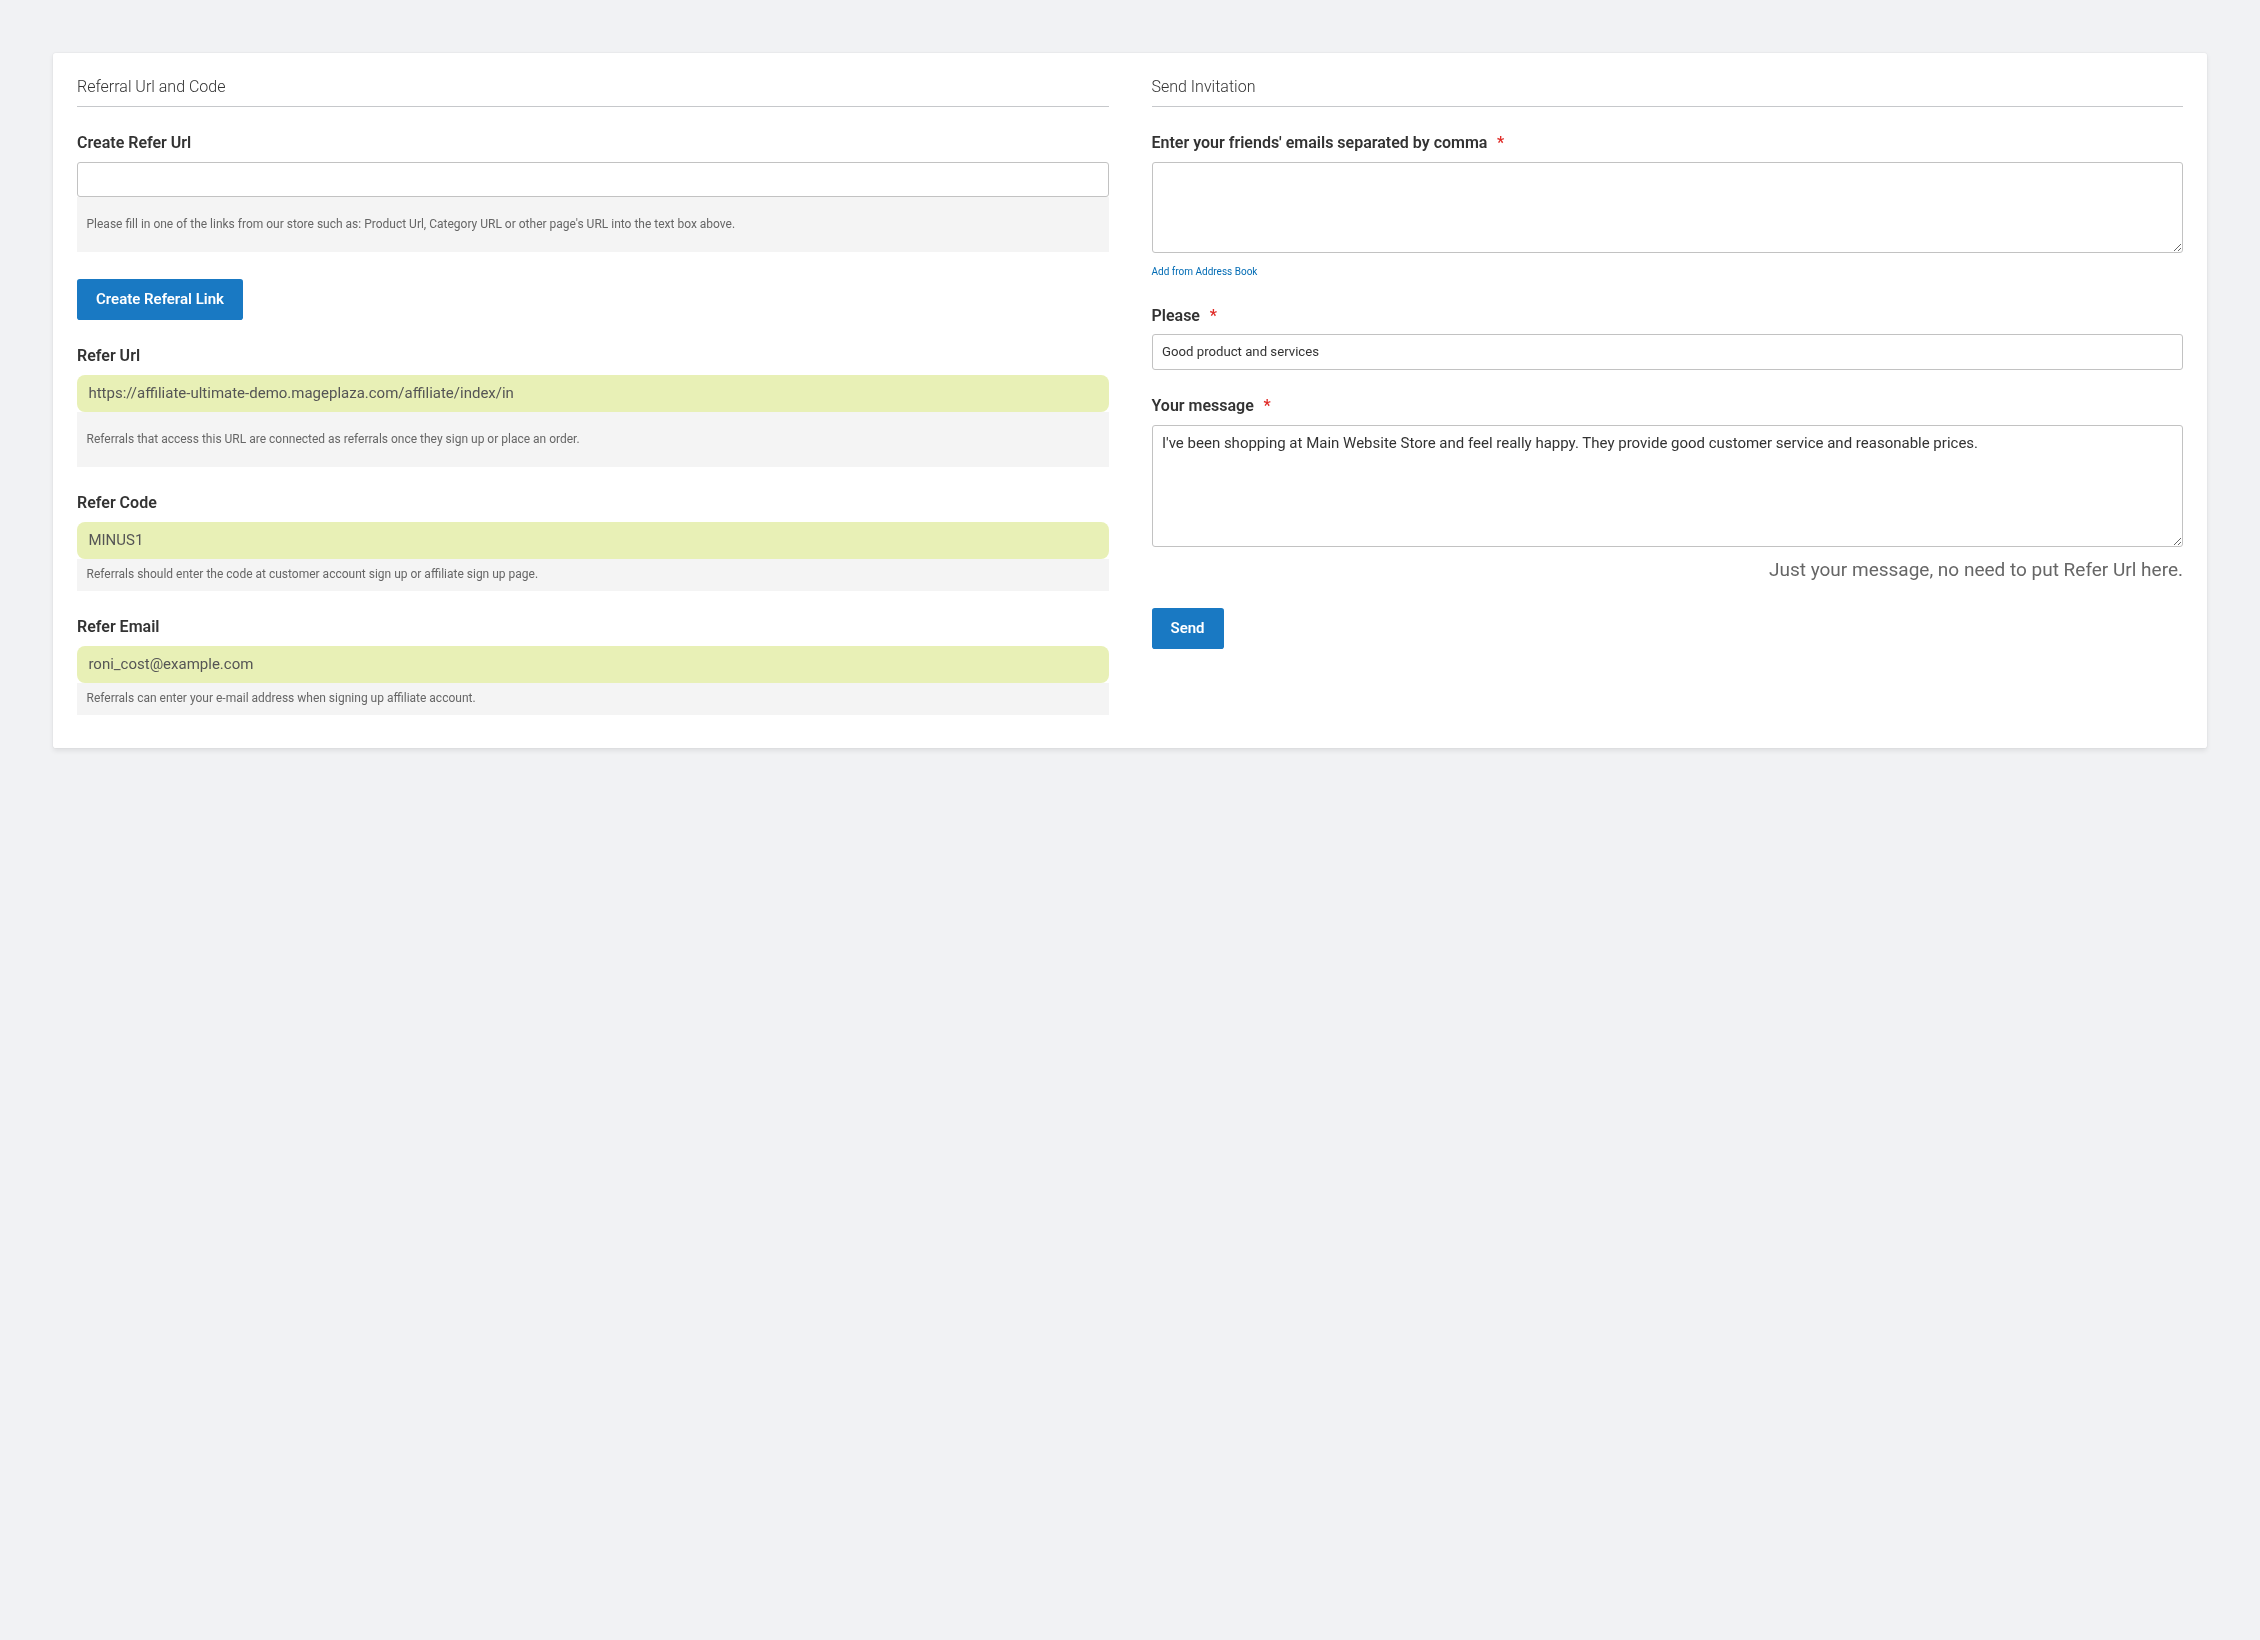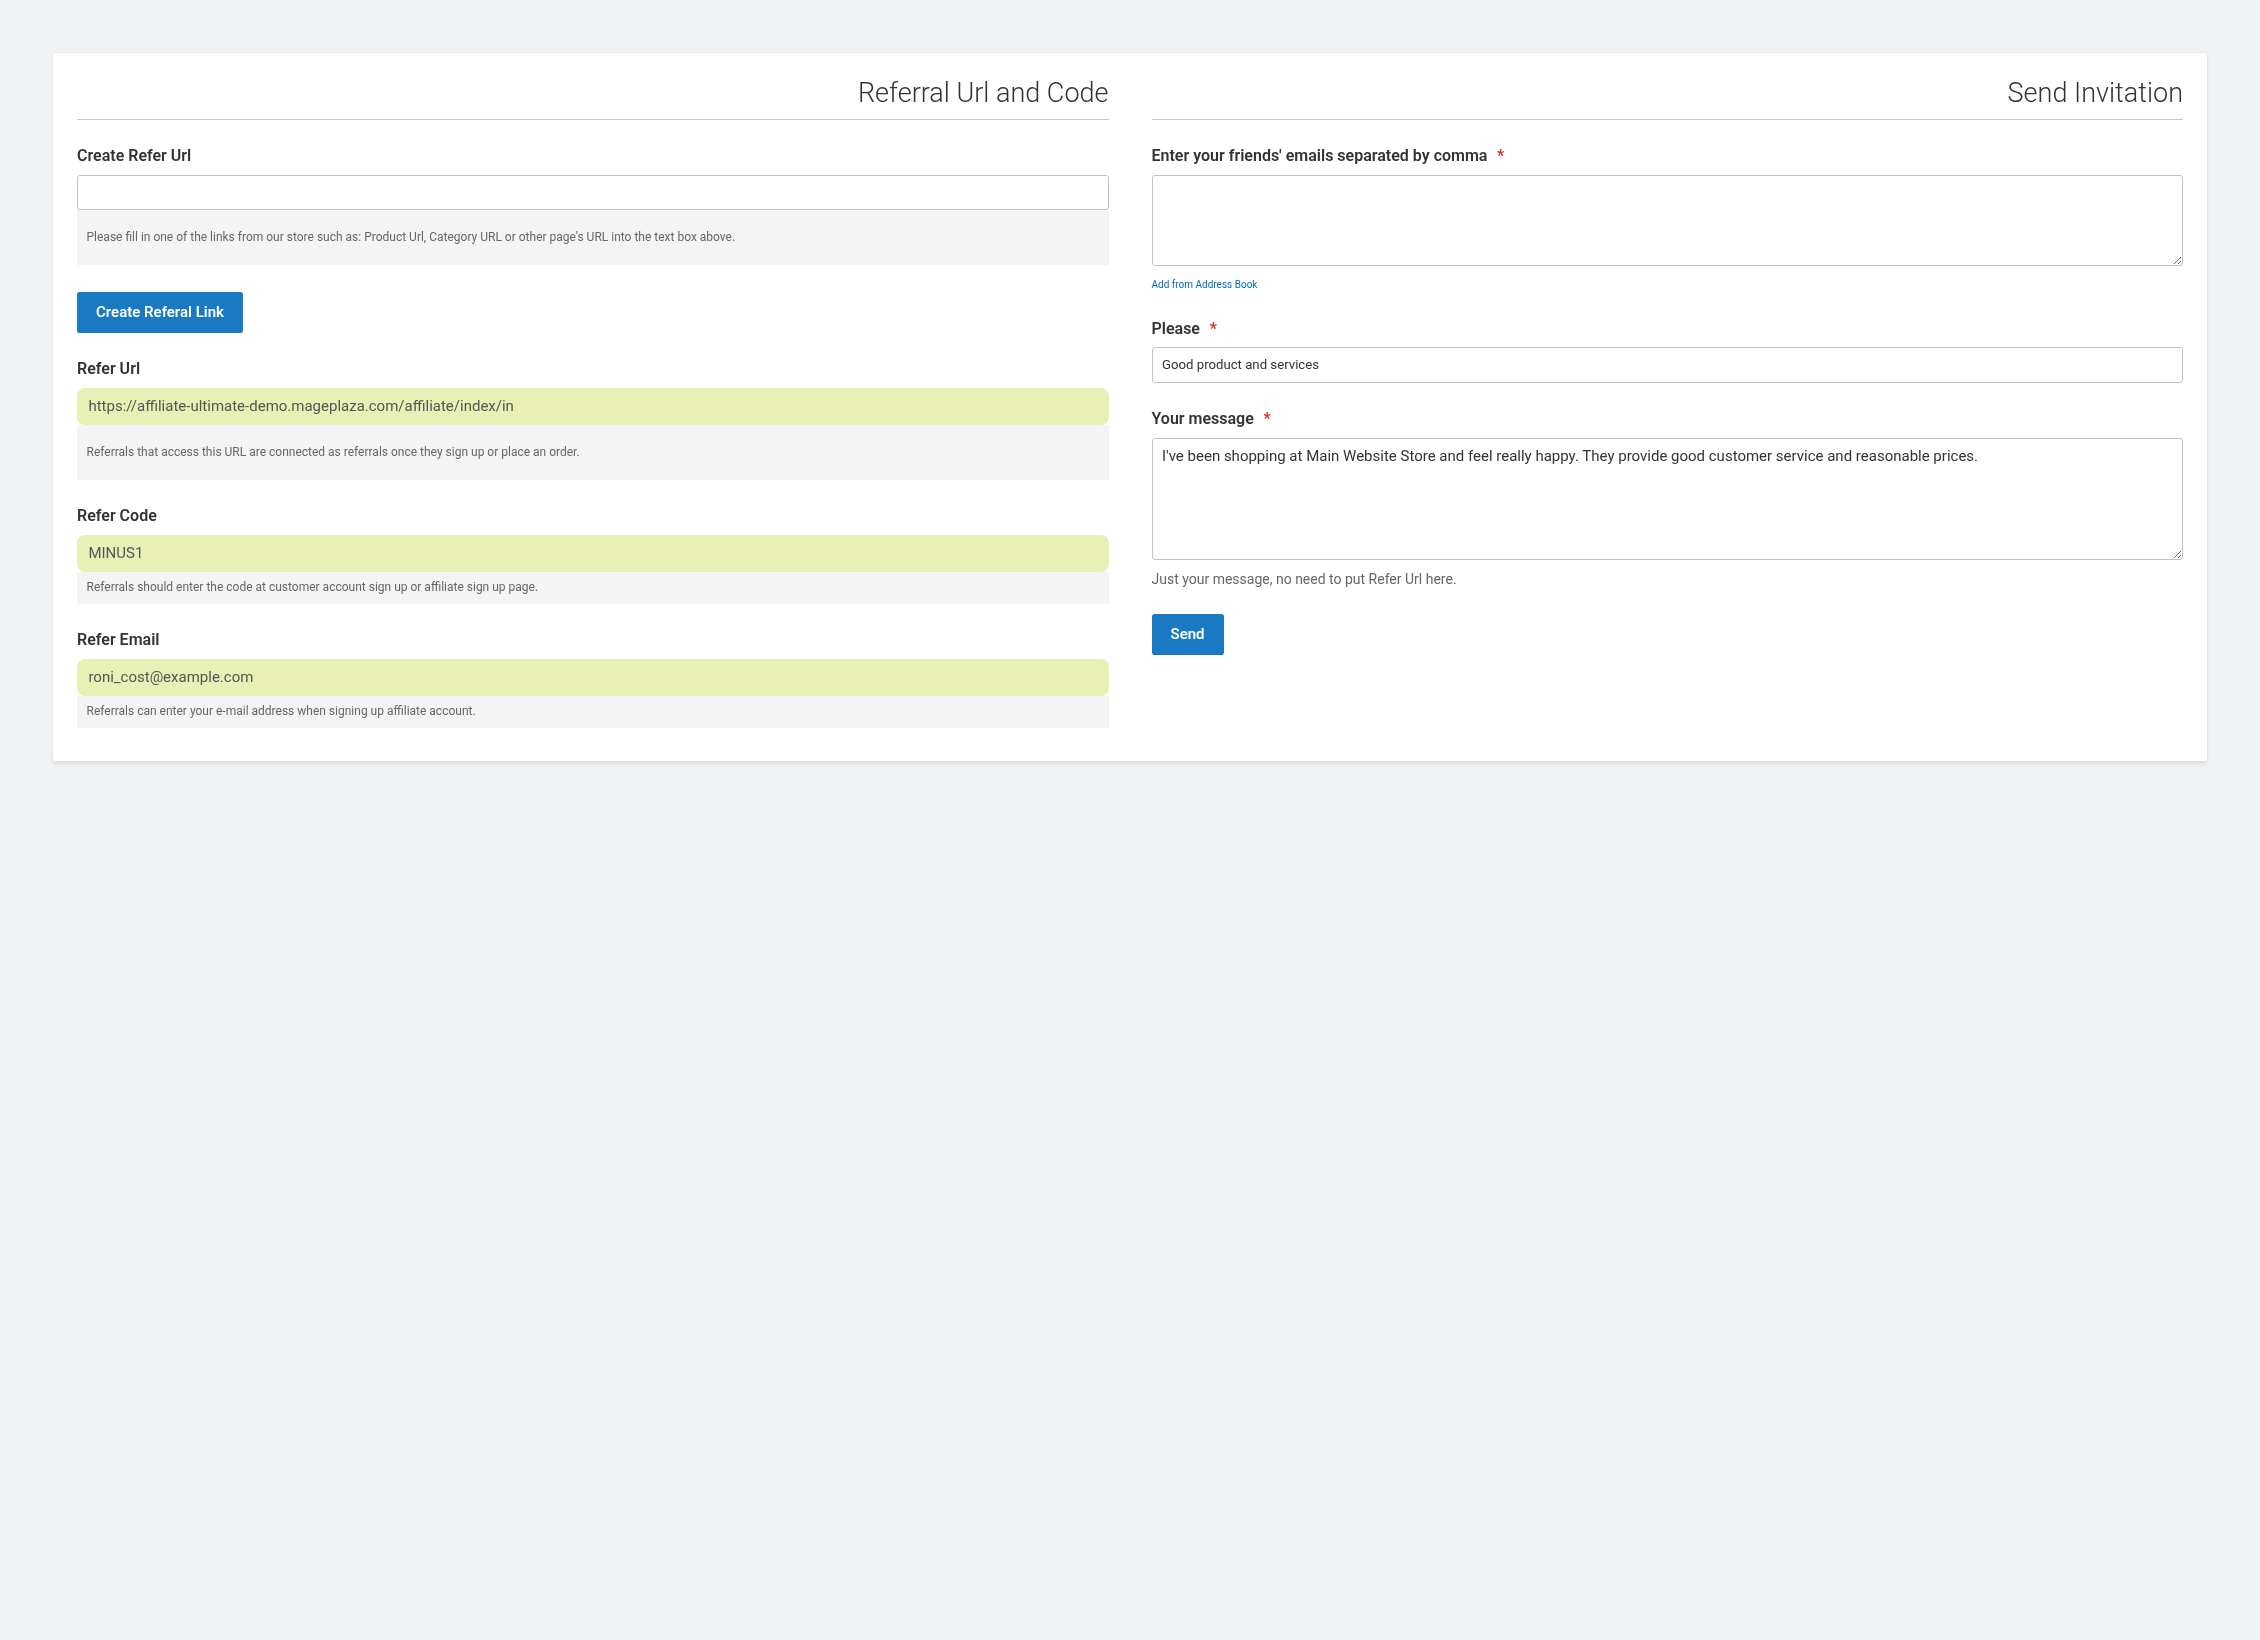--- a/index.html
+++ b/index.html
@@ -19,26 +19,25 @@
     padding: 24px 24px 33px 24px;
     display: flex;
     gap: 43px;
   }
   .col {
     flex: 1 1 0;
     min-width: 0;
   }
   h2.section-title {
     font-weight: 300;
-    font-size: 27px;
+    font-size: 16px;
     color: #333;
     margin: 0 0 9.5px 0;
     padding-bottom: 9.5px;
     border-bottom: 0.9px solid #c6c8cb;
-    text-align: right;
   }
   .field { margin-top: 26.5px; }
   .field-label {
     font-weight: 600;
     color: #333;
     font-size: 16px;
     display: block;
     margin-bottom: 9.5px;
   }
   .req { color: #e02b27; margin-left: 5.7px; }
@@ -89,23 +88,24 @@
   .link-action {
     color: #006bb4;
     font-size: 10px;
     text-decoration: none;
     cursor: pointer;
     display: inline-block;
     margin-top: 9.5px;
     font-weight: 400;
   }
   .note {
-    font-size: 14px;
+    font-size: 19px;
     color: #666;
     margin-top: 7.6px;
+    text-align: right;
   }
 </style>
 </head>
 <body>
 
 <div class="page">
   <div class="card">
 
     <div class="col">
       <h2 class="section-title">Referral Url and Code</h2>

